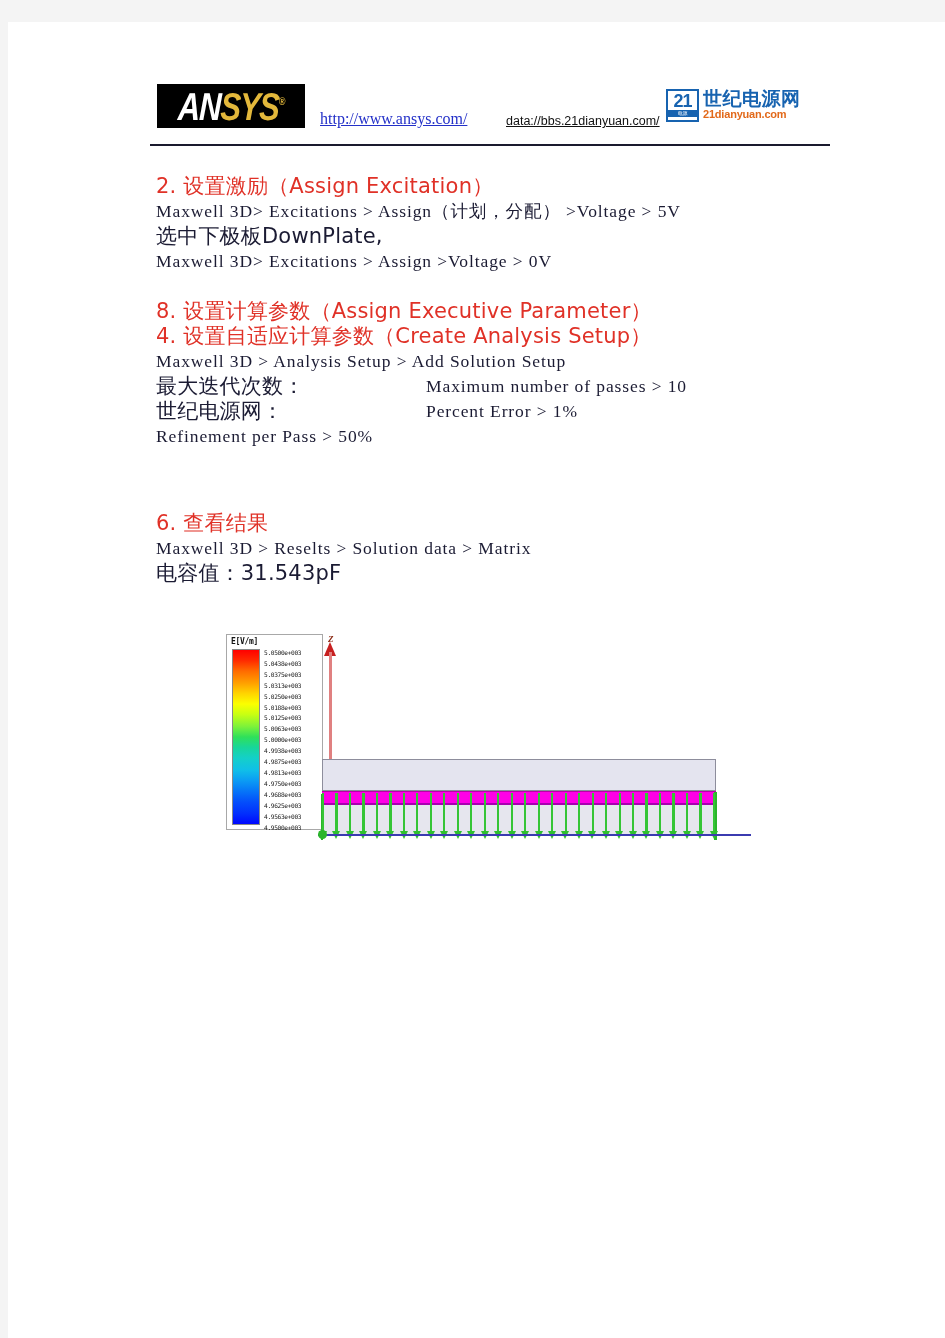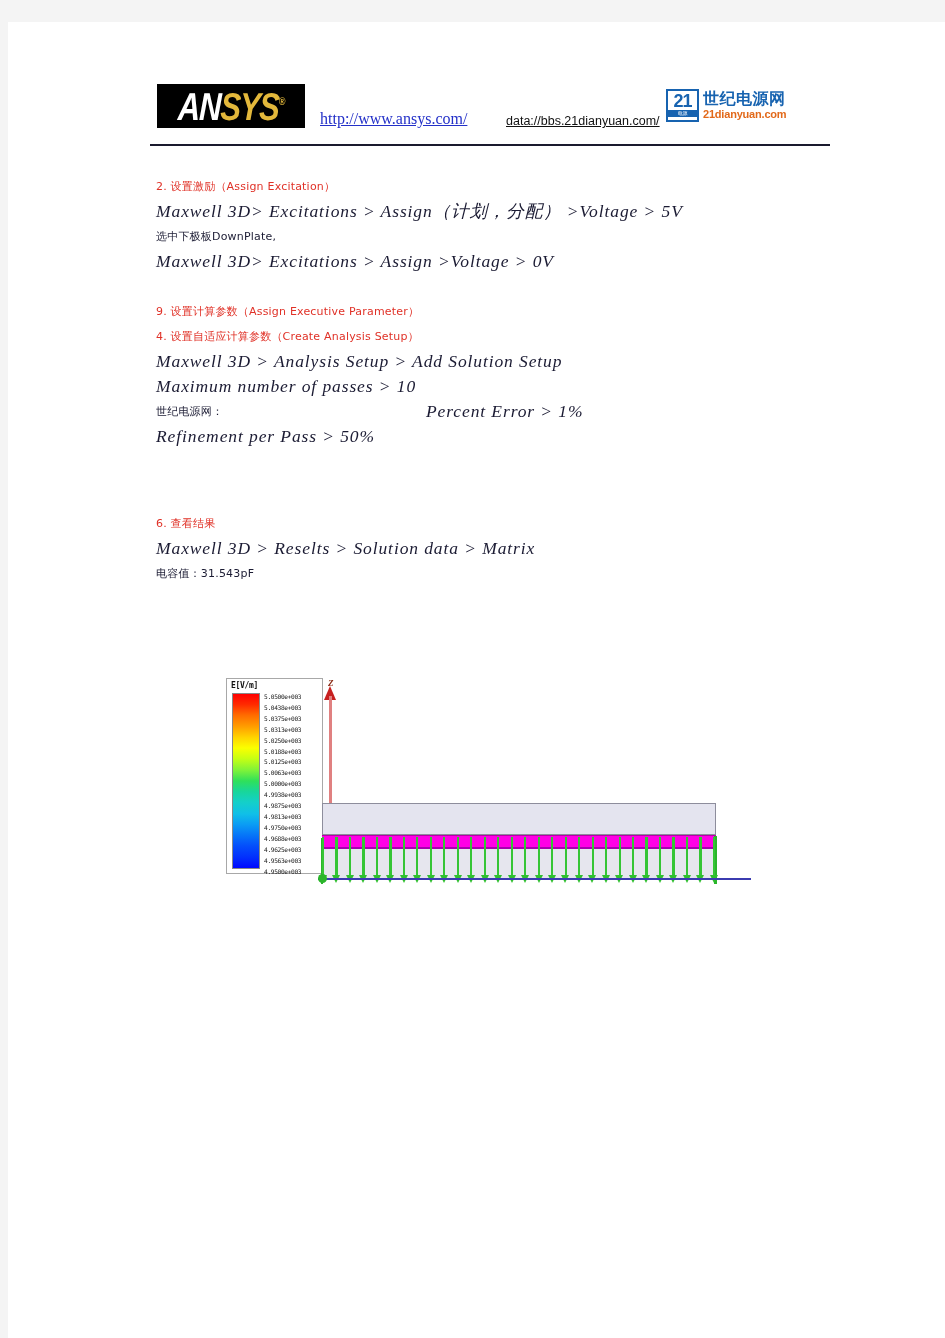--- a/index.html
+++ b/index.html
@@ -95,21 +95,21 @@
   .dy-badge .sub {
     font-family: "Liberation Sans", sans-serif;
     font-size: 5px; line-height: 7px;
     color: #ffffff; background: #1763b0;
     width: 100%; text-align: center;
     letter-spacing: -0.3px;
   }
   .dy-text { display: flex; flex-direction: column; }
   .dy-cn {
     font-family: "DejaVu Sans", sans-serif;
-    font-weight: bold; font-size: 16px; line-height: 19px;
+    font-weight: bold; font-size: 19px; line-height: 19px;
     color: #1763b0; letter-spacing: 0.5px;
   }
   .dy-en {
     font-family: "Liberation Sans", sans-serif;
     font-weight: bold; font-size: 11px; line-height: 13px;
     color: #e2691a; letter-spacing: -0.2px;
   }
   #header-rule {
     position: absolute;
     left: 0; top: 72px;
@@ -126,31 +126,31 @@
   .line {
     font-size: 17.5px;
     line-height: 25px;
     color: #1b1b33;
     white-space: pre;
     letter-spacing: 0.2px;
   }
   .line.red { color: #e03127; }
   .line.spacer { height: 25px; }
   .line.gap-sm { height: 12px; }
-  .mono-sp { letter-spacing: 0.9px; font-style: italic; }
-  .cn { font-family: "DejaVu Sans", "Liberation Sans", sans-serif; font-size: 11px; }
+  .mono-sp { letter-spacing: 0.9px; }
+  .cn { font-family: "DejaVu Sans", "Liberation Sans", sans-serif; font-size: 21px; }
 
   .row2 { display: flex; }
   .row2 .c1 { width: 270px; flex: none; }
   .row2 .c2 { flex: 1; }
 
   
   #figure {
     position: absolute;
-    left: 218px; top: 656px;
+    left: 218px; top: 612px;
     width: 525px; height: 220px;
   }
 
   
   #legend {
     position: absolute;
     left: 0; top: 0;
     width: 97px; height: 196px;
     background: #ffffff;
     border: 1px solid #a8a8a8;
@@ -319,26 +319,27 @@
 
   <div id="content">
 
     <div class="line red cn">2. 设置激励（Assign Excitation）</div>
     <div class="line mono-sp">Maxwell 3D&gt; Excitations &gt; Assign（计划，分配） &gt;Voltage &gt; 5V</div>
     <div class="line cn">选中下极板DownPlate,</div>
     <div class="line mono-sp">Maxwell 3D&gt; Excitations &gt; Assign &gt;Voltage &gt; 0V</div>
 
     <div class="line spacer"></div>
 
-    <div class="line red cn">9. 设置计算参数（Assign Executive Parameter）</div>
+    <div class="line red cn">8. 设置计算参数（Assign Executive Parameter）</div>
 
     <div class="line red cn">4. 设置自适应计算参数（Create Analysis Setup）</div>
     <div class="line mono-sp">Maxwell 3D &gt; Analysis Setup &gt; Add Solution Setup</div>
 
     <div class="line row2">
+      <span class="c1 cn">最大迭代次数：</span>
       <span class="c2 mono-sp">Maximum number of passes &gt; 10</span>
     </div>
     <div class="line row2">
       <span class="c1 cn">世纪电源网：</span>
       <span class="c2 mono-sp">Percent Error &gt; 1%</span>
     </div>
     <div class="line row2">
       <span class="c2 mono-sp">Refinement per Pass &gt; 50%</span>
     </div>
 

